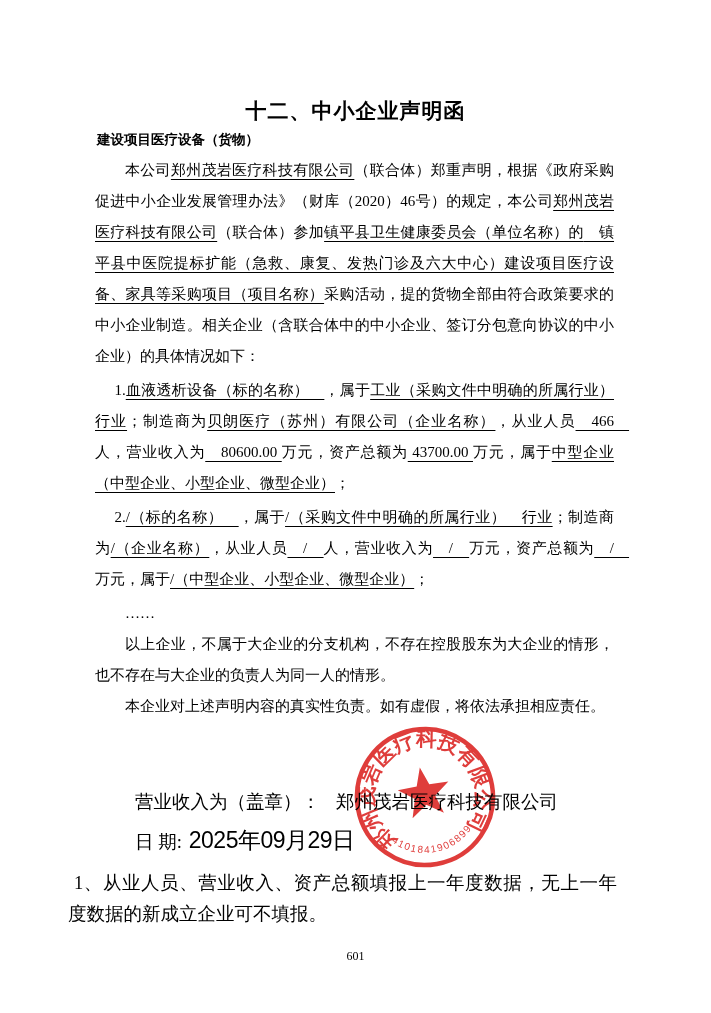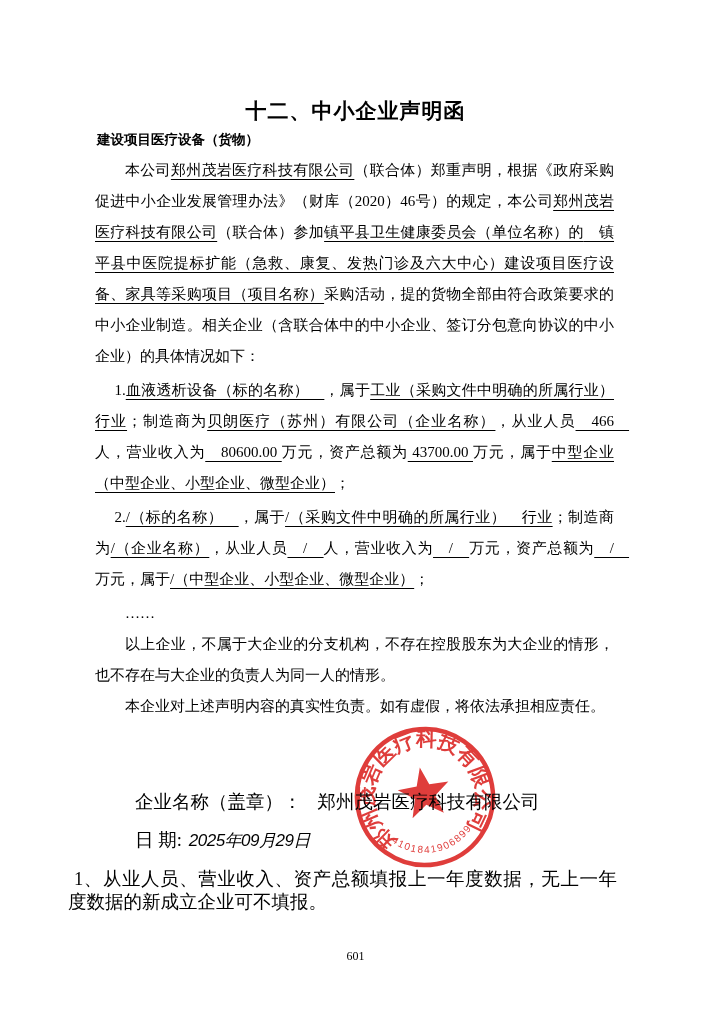--- a/index.html
+++ b/index.html
@@ -28,30 +28,30 @@
     text-decoration:underline;
     text-underline-offset:4px;
     text-decoration-thickness:1.2px;
   }
   .signature {
     position:absolute; top:783px; left:135px;
     font-size:18.5px; line-height:38px;
   }
   .sig-row { white-space:nowrap; }
   .sig-company-value { margin-left:16px; }
-  .sig-date-value { margin-left:7px; font-family:"Liberation Sans","DejaVu Sans",sans-serif; font-size:17px; letter-spacing:-0.5px;font-style:italic; }
+  .sig-date-value { margin-left:7px; font-family:"Liberation Sans","DejaVu Sans",sans-serif; font-size:23px; letter-spacing:-0.5px; }
   .stamp {
     position:absolute; left:349px; top:721px; width:152px; height:152px;
     transform:rotate(-10deg);
     mix-blend-mode:multiply; opacity:0.93;
     pointer-events:none;
   }
   .footnote {
     position:absolute; top:868px; left:68px; width:549px;
-    font-size:18.5px; line-height:23px; text-align:justify; text-indent:6px;
+    font-size:18.5px; line-height:31px; text-align:justify; text-indent:6px;
   }
   .page-number {
     position:absolute; top:949px; left:0; width:100%;
     text-align:center; font-size:12px;
   }
 </style>
 </head>
 <body>
 
 <div class="page">
@@ -64,21 +64,21 @@
       <p class="para"><span>本公司</span><span class="u">郑州茂岩医疗科技有限公司</span><span>（联合体）郑重声明，根据《政府采购促进中小企业发展管理办法》（财库（2020）46号）的规定，本公司</span><span class="u">郑州茂岩医疗科技有限公司</span><span>（联合体）参加</span><span class="u">镇平县卫生健康委员会（单位名称）的</span><span class="u">　镇平县中医院提标扩能（急救、康复、发热门诊及六大中心）建设项目医疗设备、家具等采购项目（项目名称）</span><span>采购活动，提的货物全部由符合政策要求的中小企业制造。相关企业（含联合体中的中小企业、签订分包意向协议的中小企业）的具体情况如下：</span></p>
       <p class="para item gap-before"><span>1.</span><span class="u">血液透析设备（标的名称）　</span><span>，属于</span><span class="u">工业（采购文件中明确的所属行业）行业</span><span>；制造商为</span><span class="u">贝朗医疗（苏州）有限公司（企业名称）</span><span>，从业人员</span><span class="u">　466　</span><span>人，营业收入为</span><span class="u">　80600.00 </span><span>万元，资产总额为</span><span class="u"> 43700.00 </span><span>万元，属于</span><span class="u">中型企业（中型企业、小型企业、微型企业）</span><span>；</span></p>
       <p class="para item gap-before"><span>2.</span><span class="u">/（标的名称）　</span><span>，属于</span><span class="u">/（采购文件中明确的所属行业）　行业</span><span>；制造商为</span><span class="u">/（企业名称）</span><span>，从业人员</span><span class="u">　/　</span><span>人，营业收入为</span><span class="u">　/　</span><span>万元，资产总额为</span><span class="u">　/　</span><span>万元，属于</span><span class="u">/（中型企业、小型企业、微型企业）</span><span>；</span></p>
       <p class="para gap-before"><span>……</span></p>
       <p class="para"><span>以上企业，不属于大企业的分支机构，不存在控股股东为大企业的情形，也不存在与大企业的负责人为同一人的情形。</span></p>
       <p class="para"><span>本企业对上述声明内容的真实性负责。如有虚假，将依法承担相应责任。</span></p>
     </div>
 
   <div class="signature">
     <div class="sig-row">
-      <span>企业名称（盖章）：</span><span class="sig-company-value">郑州茂岩医疗科技有限公司</span>
+      <span>营业收入为（盖章）：</span><span class="sig-company-value">郑州茂岩医疗科技有限公司</span>
     </div>
     <div class="sig-row">
       <span>日 期:</span><span class="sig-date-value">2025年09月29日</span>
     </div>
   </div>
 
   <svg class="stamp" viewBox="-76 -76 152 152" xmlns="http://www.w3.org/2000/svg">
     <circle r="68" fill="none" stroke="var(--stamp-color,#dd2e2c)" stroke-width="4.5"></circle>
     <path id="seal-arc-top" fill="none" d="M -39.4 33.1 A 51.5 51.5 0 1 1 39.4 33.1"></path>
     <path id="seal-arc-bottom" fill="none" d="M -47 30.5 A 56 56 0 0 0 47 30.5"></path>

